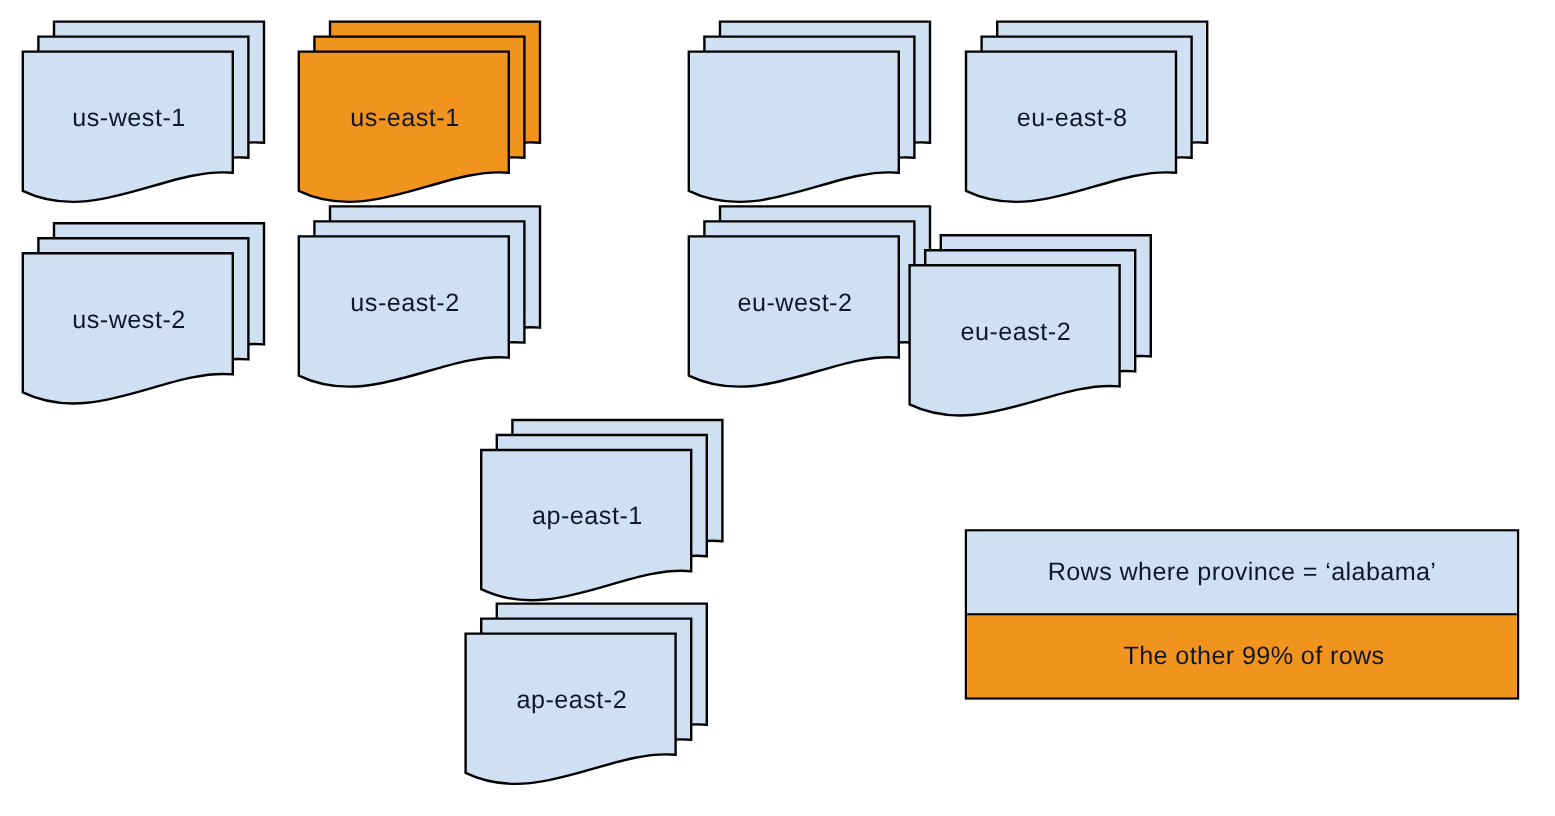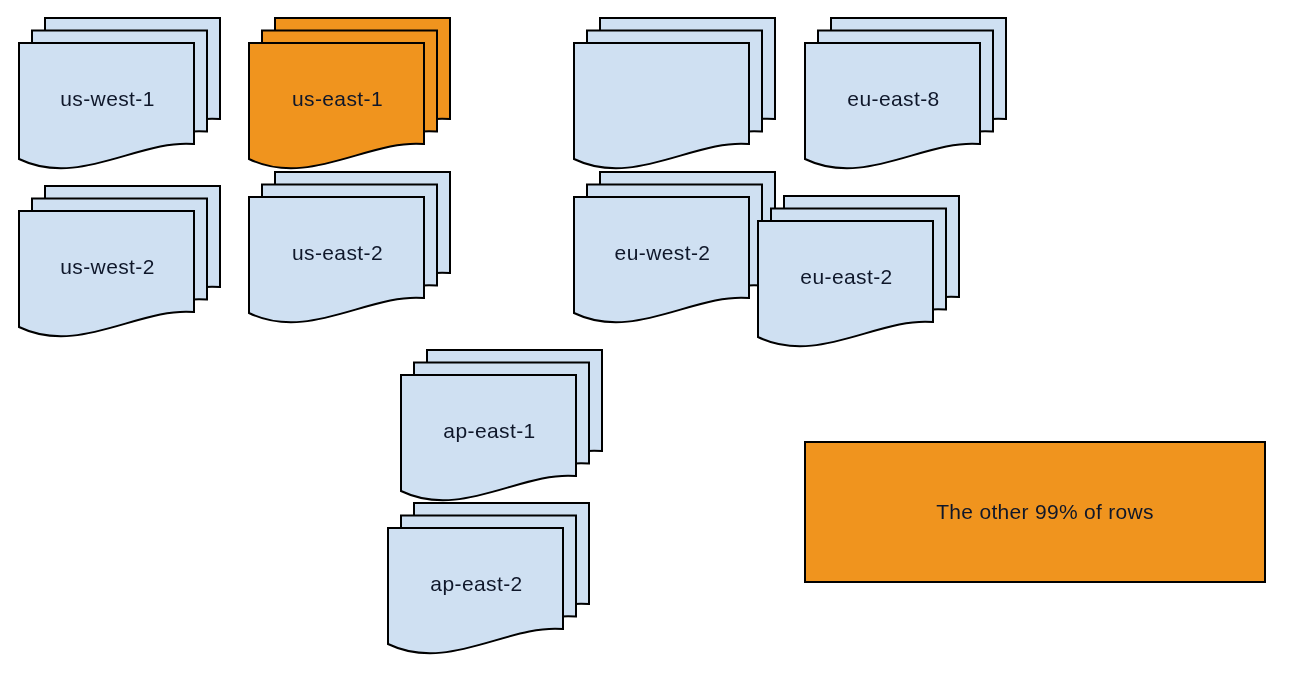--- a/index.html
+++ b/index.html
@@ -143,17 +143,20 @@
         <svg width="203" height="156">
           <path d="M0,0 H175 V101 C120,96 60,145 0,116 Z" transform="translate(26,1)" fill="#cfe0f2" stroke="#000000" stroke-width="2" stroke-linejoin="miter"></path>
           <path d="M0,0 H175 V101 C120,96 60,145 0,116 Z" transform="translate(13,13.5)" fill="#cfe0f2" stroke="#000000" stroke-width="2" stroke-linejoin="miter"></path>
           <path d="M0,0 H175 V101 C120,96 60,145 0,116 Z" transform="translate(0,26)" fill="#cfe0f2" stroke="#000000" stroke-width="2" stroke-linejoin="miter"></path>
         </svg>
         <div class="stack-label">ap-east-2</div>
       </div>
     </div>
 
   <div id="legend">
+    <div class="legend-row first" style="background: rgb(207, 224, 242);">
+      <span>Rows where province = ‘alabama’</span>
+    </div>
     <div class="legend-row" style="background: rgb(240, 148, 30); padding-left: 20px;">
       <span>The other 99% of rows</span>
     </div>
   </div>
 </div>
 
 </body></html>

